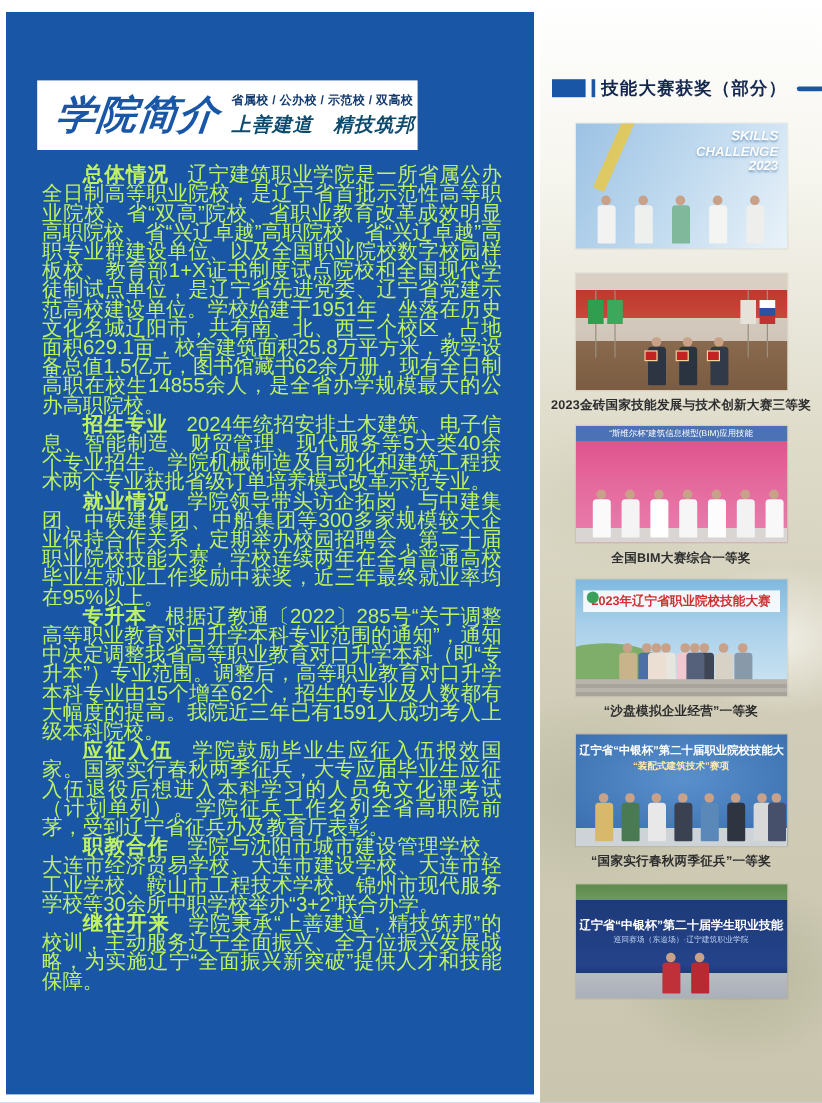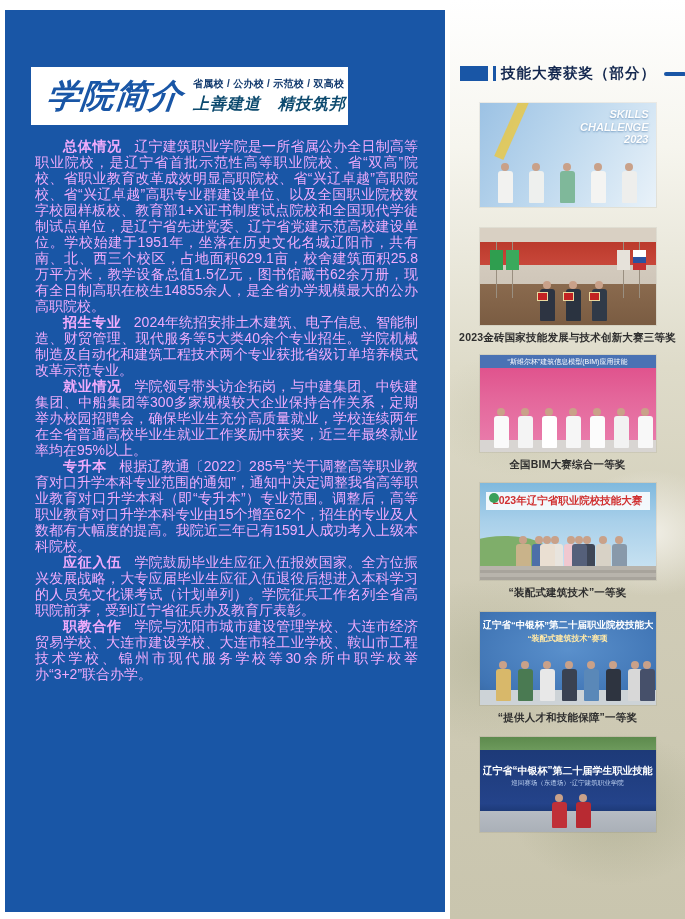--- a/index.html
+++ b/index.html
@@ -23,21 +23,21 @@
     transform:skewX(-6deg);letter-spacing:1px;white-space:nowrap;
   }
   .brand-right{display:flex;flex-direction:column;gap:3px;min-width:0;}
   .brand-tags{font-size:10px;color:#123a6e;font-weight:700;letter-spacing:.3px;white-space:nowrap;}
   .brand-motto{
     font-size:16px;color:#0c4a6e;font-weight:700;font-style:italic;
     font-family:"DejaVu Serif","Liberation Serif",serif;white-space:nowrap;letter-spacing:1px;
   }
   .intro-text{
     position:absolute;left:30px;top:128px;width:383px;
-    color:#f0abfc;font-size:14px;line-height:16px;text-align:justify;
+    color:#bef264;font-size:17px;line-height:16px;text-align:justify;
   }
   .intro-text p{margin:0;text-indent:2em;}
   .plabel{font-weight:800;margin-right:.9em;letter-spacing:.5px;}
   
   .right-col{
     position:absolute;left:450px;top:0;width:235px;height:919px;
     background:
       radial-gradient(120px 90px at 85% 58%, rgba(242,240,232,.95), rgba(242,240,232,0) 70%),
       radial-gradient(160px 120px at 18% 72%, rgba(148,152,118,.28), rgba(148,152,118,0) 70%),
       radial-gradient(150px 110px at 70% 88%, rgba(138,142,108,.30), rgba(138,142,108,0) 70%),
@@ -121,24 +121,25 @@
     <div class="brand-title">学院简介</div>
     <div class="brand-right">
       <div class="brand-tags">省属校 / 公办校 / 示范校 / 双高校</div>
       <div class="brand-motto">上善建道　精技筑邦</div>
     </div>
   </div>
 
   <div class="intro-text">
     <p><span class="plabel">总体情况</span><span>辽宁建筑职业学院是一所省属公办全日制高等职业院校，是辽宁省首批示范性高等职业院校、省“双高”院校、省职业教育改革成效明显高职院校、省“兴辽卓越”高职院校、省“兴辽卓越”高职专业群建设单位、以及全国职业院校数字校园样板校、教育部1+X证书制度试点院校和全国现代学徒制试点单位，是辽宁省先进党委、辽宁省党建示范高校建设单位。学校始建于1951年，坐落在历史文化名城辽阳市，共有南、北、西三个校区，占地面积629.1亩，校舍建筑面积25.8万平方米，教学设备总值1.5亿元，图书馆藏书62余万册，现有全日制高职在校生14855余人，是全省办学规模最大的公办高职院校。</span></p>
     <p><span class="plabel">招生专业</span><span>2024年统招安排土木建筑、电子信息、智能制造、财贸管理、现代服务等5大类40余个专业招生。学院机械制造及自动化和建筑工程技术两个专业获批省级订单培养模式改革示范专业。</span></p>
-    <p><span class="plabel">就业情况</span><span>学院领导带头访企拓岗，与中建集团、中铁建集团、中船集团等300多家规模较大企业保持合作关系，定期举办校园招聘会，确保毕业生充分高质量就业，学校连续两年在全省普通高校毕业生就业工作奖励中获奖，近三年最终就业率均在95%以上。</span></p>
+    <p><span class="plabel">就业情况</span><span>学院领导带头访企拓岗，与中建集团、中铁建集团、中船集团等300多家规模较大企业保持合作关系，定期举办校园招聘会，第二十届职业院校技能大赛，学校连续两年在全省普通高校毕业生就业工作奖励中获奖，近三年最终就业率均在95%以上。</span></p>
     <p><span class="plabel">专升本</span><span>根据辽教通〔2022〕285号“关于调整高等职业教育对口升学本科专业范围的通知”，通知中决定调整我省高等职业教育对口升学本科（即“专升本”）专业范围。调整后，高等职业教育对口升学本科专业由15个增至62个，招生的专业及人数都有大幅度的提高。我院近三年已有1591人成功考入上级本科院校。</span></p>
-    <p><span class="plabel">应征入伍</span><span>学院鼓励毕业生应征入伍报效国家。全方位振兴发展战略，大专应届毕业生应征入伍退役后想进入本科学习的人员免文化课考试（计划单列）。学院征兵工作名列全省高职院前茅，受到辽宁省征兵办及教育厅表彰。</span></p>
+    <p><span class="plabel">应征入伍</span><span>学院鼓励毕业生应征入伍报效国家。国家实行春秋两季征兵，大专应届毕业生应征入伍退役后想进入本科学习的人员免文化课考试（计划单列）。学院征兵工作名列全省高职院前茅，受到辽宁省征兵办及教育厅表彰。</span></p>
     <p><span class="plabel">职教合作</span><span>学院与沈阳市城市建设管理学校、大连市经济贸易学校、大连市建设学校、大连市轻工业学校、鞍山市工程技术学校、锦州市现代服务学校等30余所中职学校举办“3+2”联合办学。</span></p>
+    <p><span class="plabel">继往开来</span><span>学院秉承“上善建道，精技筑邦”的校训，主动服务辽宁全面振兴、全方位振兴发展战略，为实施辽宁“全面振兴新突破”提供人才和技能保障。</span></p>
   </div>
 </div>
 
 <div class="right-col">
 
   <div class="side-header">
     <span class="sq"></span>
     <span class="bar"></span>
     <span class="txt">技能大赛获奖（部分）</span>
     <span class="dash"></span>
@@ -210,40 +211,40 @@
           <span class="person" style="left: 68px; --c: #e8e4de;"></span>
           <span class="person" style="left: 84px; --c: #f0c8d0;"></span>
           <span class="person" style="left: 100px; --c: #3e4656;"></span>
           <span class="person" style="left: 116px; --c: #d8d2c6;"></span>
           <span class="person" style="left: 132px; --c: #8899aa;"></span>
           <span class="person" style="left: 60px; --c: #eadfd2;"></span>
           <span class="person" style="left: 92px; --c: #55607a;"></span>
         </div>
       <div class="steps"></div>
     </div>
-    <div class="caption">“装配式建筑技术”一等奖</div>
+    <div class="caption">“沙盘模拟企业经营”一等奖</div>
   </div>
 
   <div class="card c5">
     <div class="photo p5">
       <div class="banner5">辽宁省“中银杯”第二十届职业院校技能大赛</div>
       <div class="banner5b">“装配式建筑技术”赛项</div>
       <div class="floor"></div>
       <div class="people">
           <span class="person" style="left: 16px; --c: #d8b86a;"></span>
           <span class="person" style="left: 38px; --c: #4a7a52;"></span>
           <span class="person" style="left: 60px; --c: #e8e8e8;"></span>
           <span class="person" style="left: 82px; --c: #3a4252;"></span>
           <span class="person" style="left: 104px; --c: #5a88b8;"></span>
           <span class="person" style="left: 126px; --c: #2e3440;"></span>
           <span class="person" style="left: 148px; --c: #d8d8d8;"></span>
           <span class="person" style="left: 160px; --c: #46506a;"></span>
         </div>
     </div>
-    <div class="caption">“提供人才和技能保障”一等奖</div>
+    <div class="caption">“国家实行春秋两季征兵”一等奖</div>
   </div>
 
   <div class="card c6">
     <div class="photo p6">
       <div class="banner6">辽宁省“中银杯”第二十届学生职业技能大赛</div>
       <div class="banner6b">巡回赛场（东道场）·辽宁建筑职业学院</div>
       <div class="people">
           <span class="person" style="left: 72px; --c: #c03038;"></span>
           <span class="person" style="left: 96px; --c: #b82a32;"></span>
         </div>

